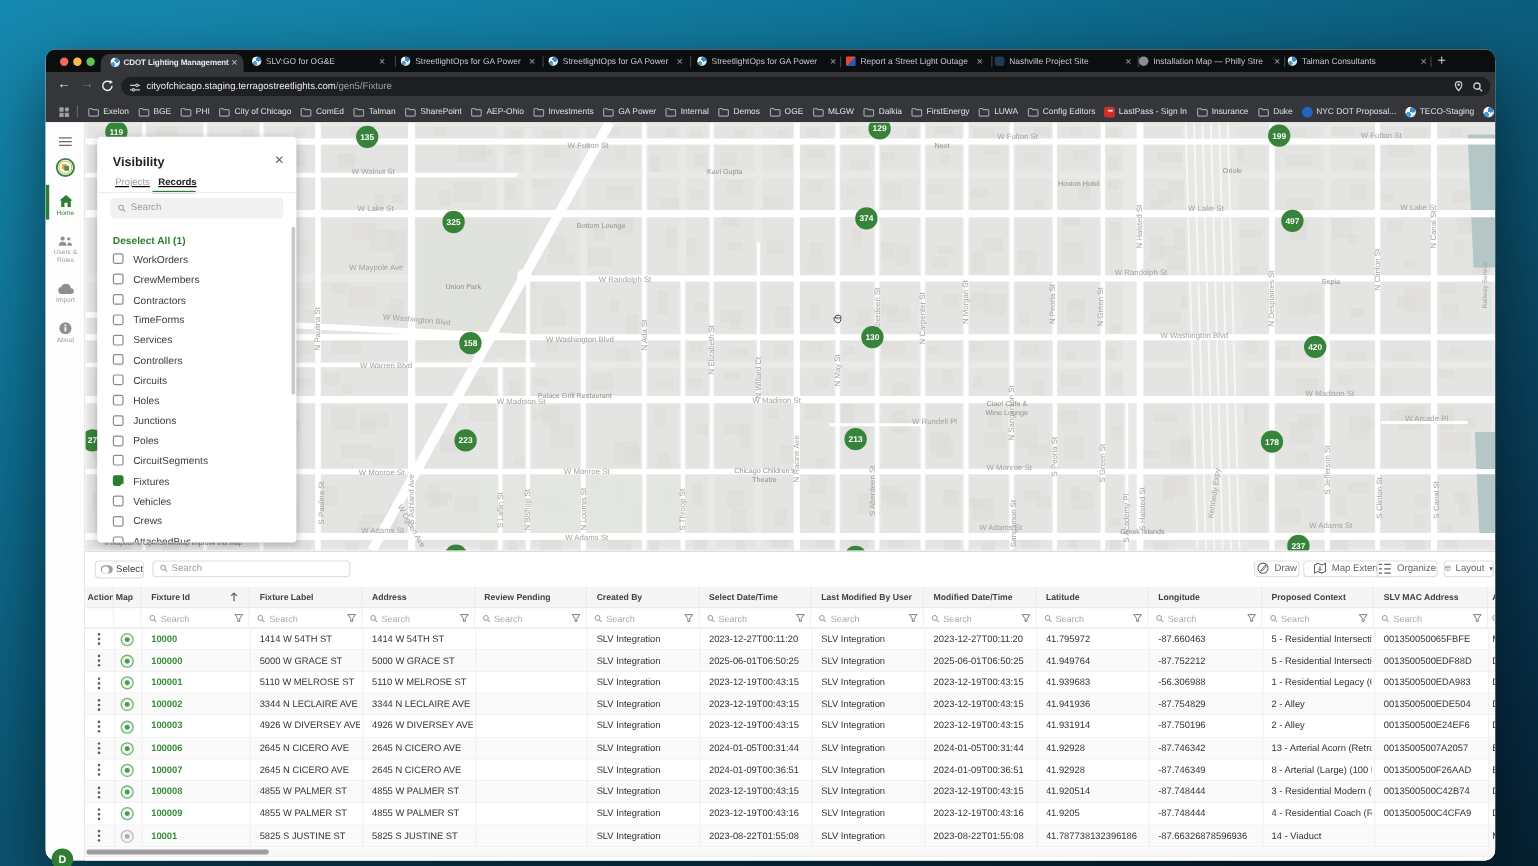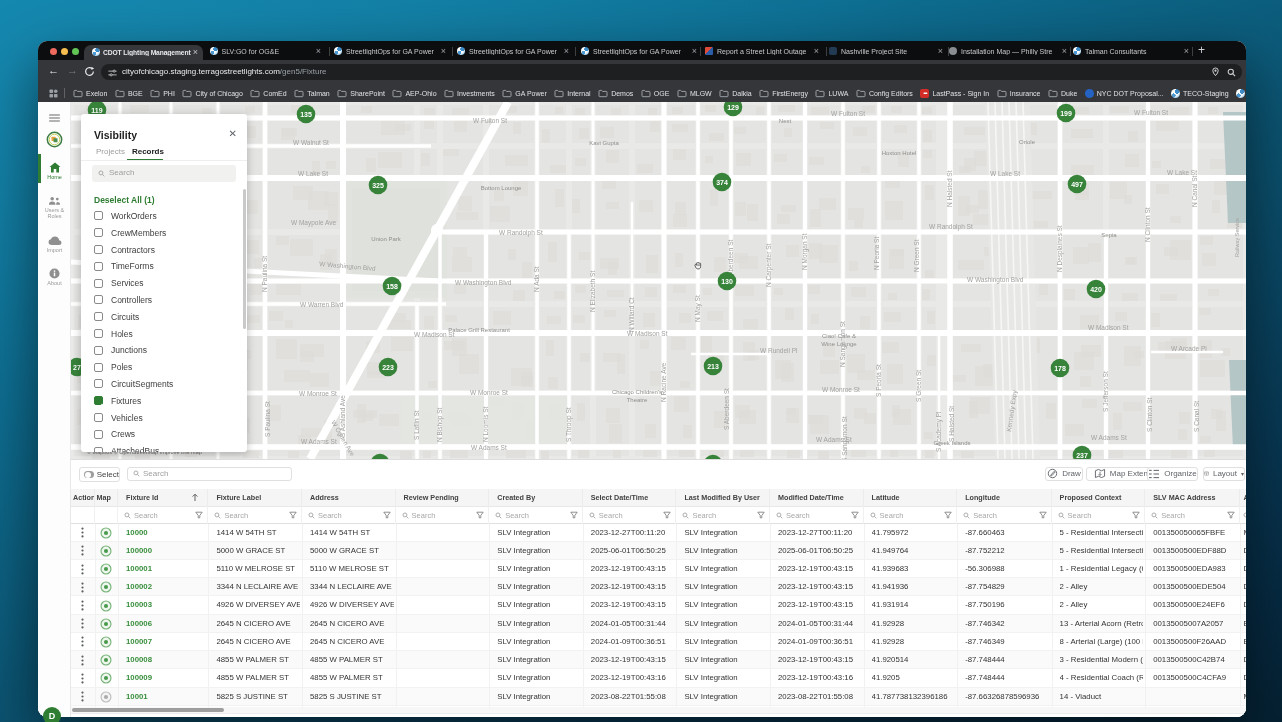--- a/index.html
+++ b/index.html
@@ -42,21 +42,21 @@
 
 #content { position:absolute; left:0; top:61px; width:1208px; height:615px; background:#fff; }
 #sidebar { position:absolute; left:0; top:0; width:33px; height:615px; background:#fdfdfd; border-right:1px solid #e8e8e8; }
 .sbi { position:absolute; left:0; width:33px; text-align:center; color:#9a9a9a; font-size:5.5px; }
 #mapwrap { position:absolute; left:33px; top:0; width:1175px; height:357px; overflow:hidden; }
 
 #vis { position:absolute; left:43px; top:12px; width:166px; height:338px; background:#fff;
   border-radius:3px; box-shadow:0 2px 8px rgba(0,0,0,0.25); overflow:hidden; }
 #vis h1 { font-size:10.5px; color:#212121; position:absolute; left:13px; top:15px; font-weight:bold; }
 #vis .x { position:absolute; right:10px; top:14px; color:#5f6368; font-size:10px; }
-#vtabs { position:absolute; left:15px; top:33px; font-size:8px; }
+#vtabs { position:absolute; left:15px; top:33px; font-size:8px;text-decoration:underline; }
 #vtabs .t1 { color:#9e9e9e; margin-right:7px; }
 #vtabs .t2 { color:#212121; font-weight:bold; }
 #vunder { position:absolute; left:45.5px; top:44.5px; width:36px; height:2.5px; background:#2e7d32; }
 #vtabline { position:absolute; left:0; top:46.3px; width:166px; height:1px; background:#eeeeee; }
 #vsearch { position:absolute; left:11px; top:51px; width:144px; height:16.5px; background:#f1f1f0; border-radius:3px;
   font-size:8px; color:#9e9e9e; line-height:16.5px; }
 #vlist { position:absolute; left:0; top:73px; width:146px; height:265px; overflow:hidden; }
 .dsall { color:#2e7d32; font-weight:bold; font-size:8.5px; position:absolute; left:13px; top:8px; }
 .vrow { position:absolute; left:13px; height:16.8px; display:flex; align-items:center; width:150px; }
 .cb { width:9px; height:9px; border:1px solid #8a8a8a; border-radius:2px; display:inline-block; flex:none; background:#fff; }

